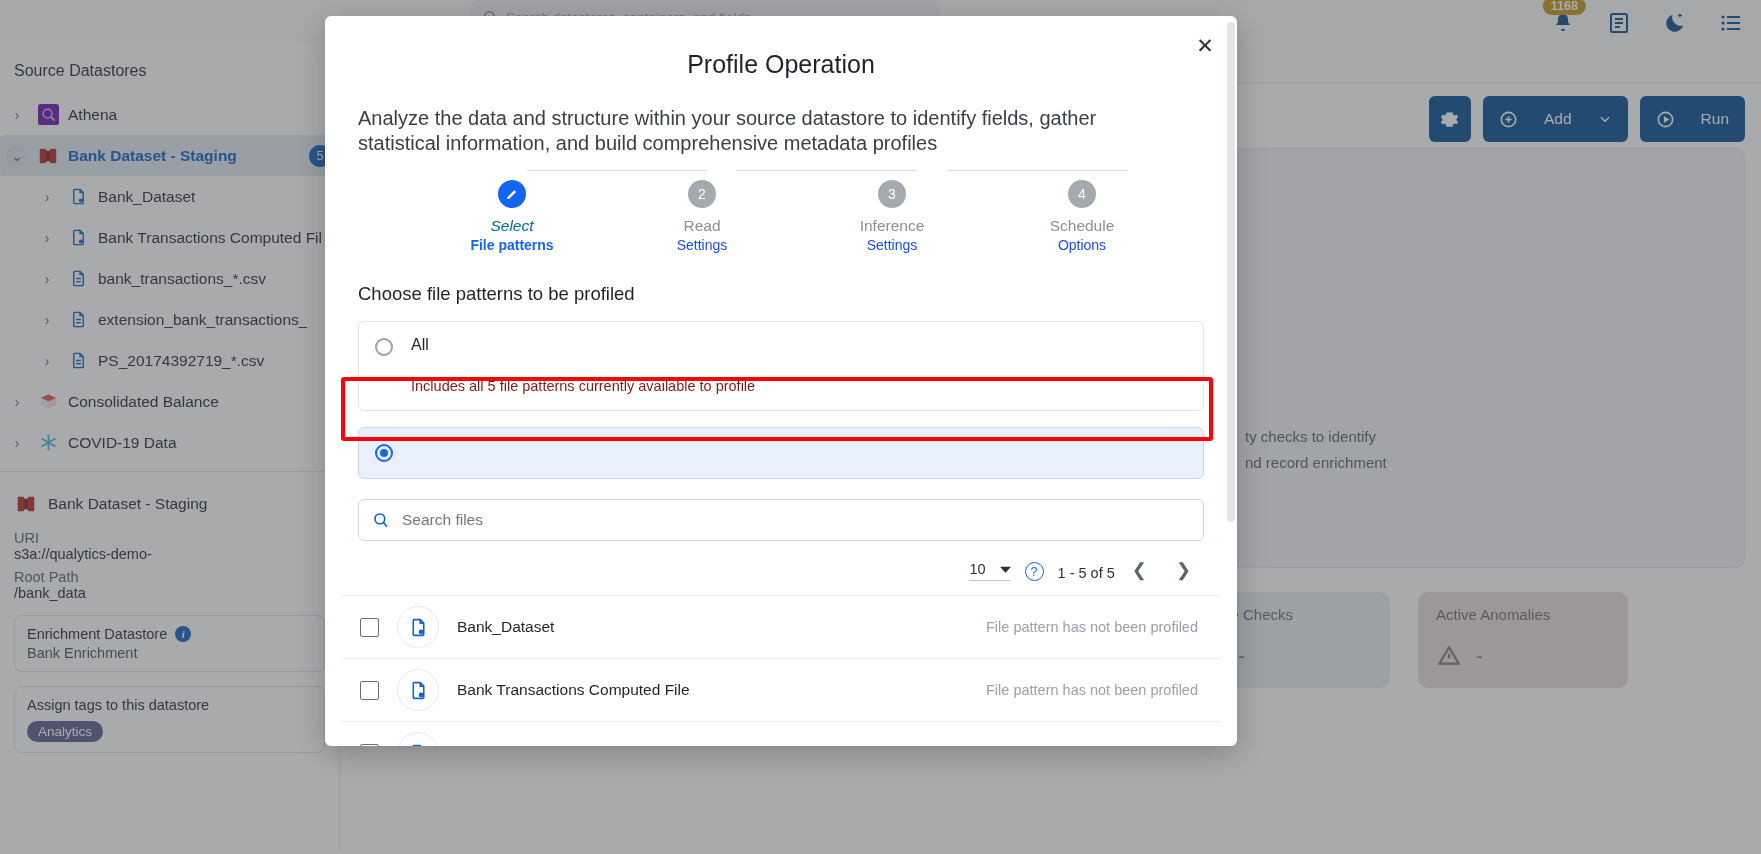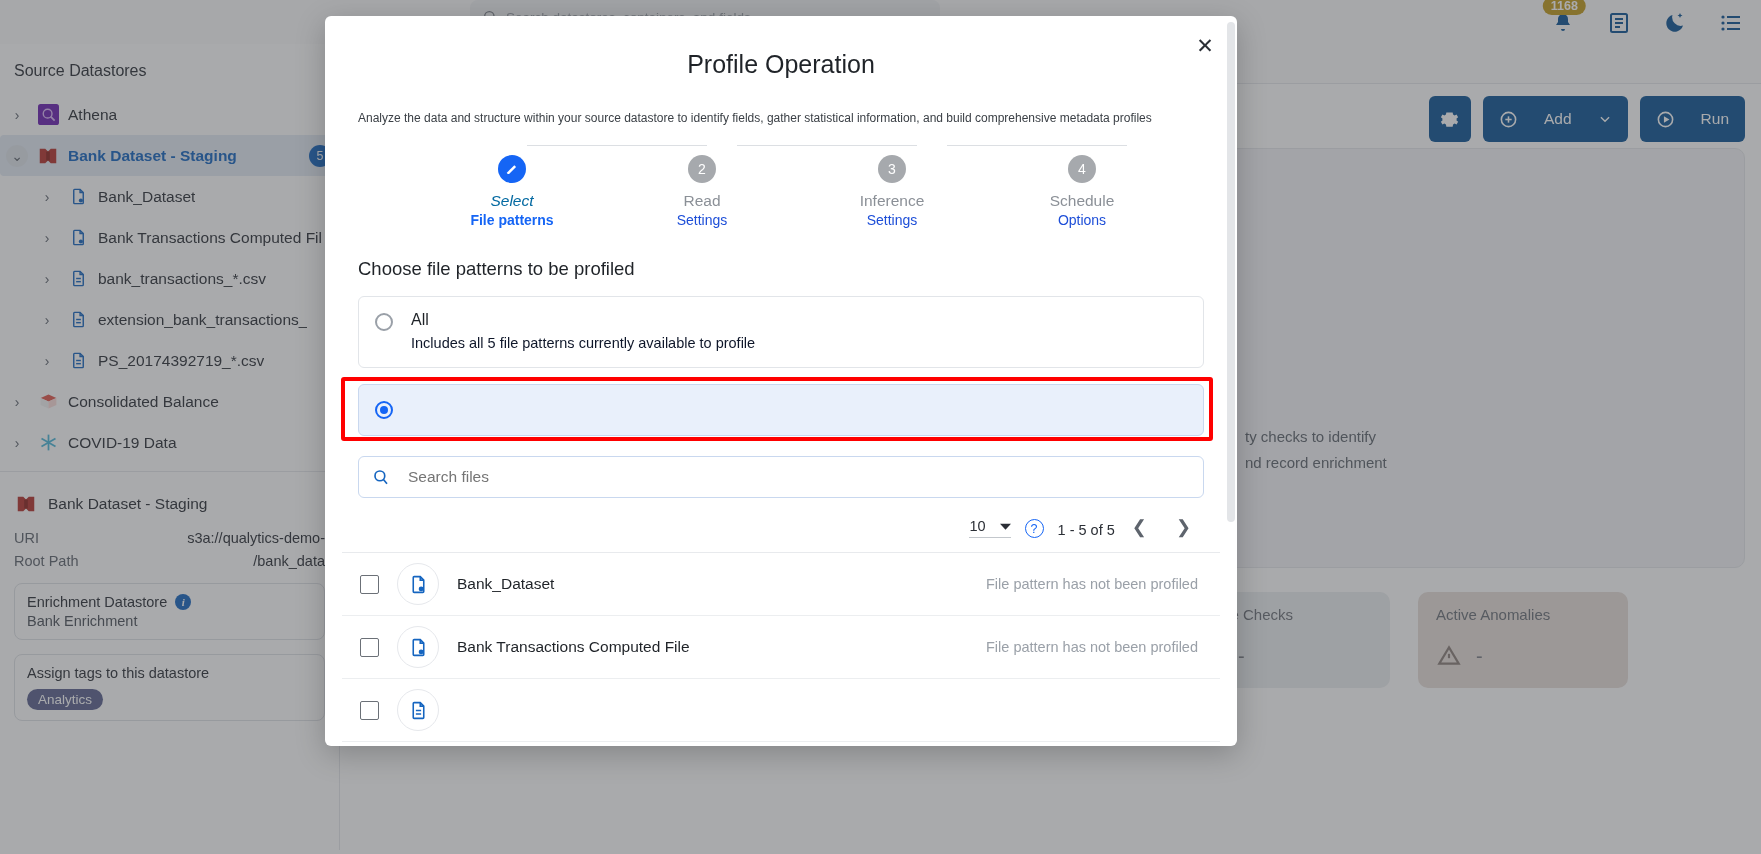--- a/index.html
+++ b/index.html
@@ -88,21 +88,21 @@
   .tree-icon { width: 24px; height: 24px; flex: 0 0 auto; display:flex; align-items:center; justify-content:center;}
   .tree-label { overflow: hidden; text-overflow: clip; }
   .count-badge {
     margin-left: auto; background: #1565c0; color: #fff; border-radius: 50%;
     width: 22px; height: 22px; font-size: 12.5px; display: flex;
     align-items: center; justify-content: center; flex: 0 0 auto;
   }
   .sb-divider { height: 1px; background: #e6e8ec; margin: 8px 0; }
   .sb-detail { padding: 6px 14px; }
   .sb-detail-head { display: flex; align-items: center; gap: 10px; font-size: 15.5px; color: #2b2f36; margin: 6px 0 14px 0;}
-  .kv { display: flex; justify-content: space-between; font-size: 14.5px; margin-bottom: 7px; }
+  .kv { display: flex; justify-content: space-between; font-size: 14.5px; margin-bottom: 7px; flex-direction: column; }
   .kv .k { color: #5e646d; }
   .kv .v { color: #2b2f36; }
   .sb-box { border: 1px solid #dfe2e6; border-radius: 8px; padding: 10px 12px; margin-top: 14px; }
   .sb-box-title { font-size: 14.5px; color: #2b2f36; display: flex; align-items: center; gap: 8px; }
   .sb-box-val { font-size: 14.5px; color: #4b5159; margin-top: 3px; }
   .info-dot {
     width: 16px; height: 16px; border-radius: 50%; background: #1565c0; color: #fff;
     font-size: 11px; font-weight: 700; display: flex; align-items: center; justify-content: center;
     font-style: italic; font-family: "Liberation Serif", serif;
   }
@@ -124,21 +124,21 @@
     position: absolute; right: 16px; top: 14px; width: 32px; height: 32px;
     display: flex; align-items: center; justify-content: center;
     font-size: 21px; color: #2b2f36; cursor: pointer; background: none; border: none;
   }
   .modal-inner { padding: 0 17px 0 17px; height: 100%; overflow: hidden; }
   .modal-title {
     text-align: center; font-size: 25px; color: #1f2328; font-weight: 400;
     padding-top: 34px;
   }
   .modal-desc {
-    font-size: 12px; color: #3b4046; line-height: 25px; padding: 27px 0 0 16px;
+    font-size: 20px; color: #3b4046; line-height: 25px; padding: 27px 0 0 16px;
     max-width: 826px;
   }
 
   
   .stepper { display: flex; align-items: flex-start; justify-content: space-between;
              padding: 24px 78px 0 110px; position: relative; }
   .step { display: flex; flex-direction: column; align-items: center; width: 120px; position: relative; z-index: 2; }
   .step-circle {
     width: 28px; height: 28px; border-radius: 50%; background: #a6a9ad; color: #fff;
     display: flex; align-items: center; justify-content: center; font-size: 14px;
@@ -161,30 +161,30 @@
   .radio-outer {
     width: 18px; height: 18px; border-radius: 50%; border: 2px solid #9aa0a8;
     flex: 0 0 auto; margin-top: 2px; position: relative;
   }
   .radio-card.selected .radio-outer { border-color: #1565f5; }
   .radio-inner {
     position: absolute; left: 3px; top: 3px; width: 8px; height: 8px;
     border-radius: 50%; background: #1565f5;
   }
   .radio-title { font-size: 16px; color: #1f2328; }
-  .radio-sub { font-size: 14.5px; color: #0f172a; margin-top: 6px; }
+  .radio-sub { font-size: 14.5px; color: #7f1d1d; margin-top: 24px; }
 
   .highlight-ring {
     position: absolute; left: 341px; top: 377px; width: 872px; height: 64px;
     border: 4px solid #ff0000; border-radius: 3px; pointer-events: none; z-index: 50;
   }
 
   .search-box {
     margin: 20px 16px 0 16px; height: 42px; border: 1px solid #c9d8ef; border-radius: 6px;
-    display: flex; align-items: center; gap: 18px; padding: 0 13px; background: #fff;
+    display: flex; align-items: center; gap: 12px; padding: 0 13px; background: #fff;
   }
 
   .pager {
     display: flex; align-items: flex-end; justify-content: flex-end; gap: 14px;
     padding: 18px 26px 0 0; font-size: 14.5px; color: #2b2f36;
   }
   .pager-select { display: flex; align-items: center; gap: 14px; border-bottom: 1px solid #c3c7cc; padding-bottom: 3px;}
   .help-circle {
     width: 19px; height: 19px; border-radius: 50%; border: 1.6px solid #1565f5;
     color: #1565f5; font-size: 12.5px; display: flex; align-items: center; justify-content: center;

